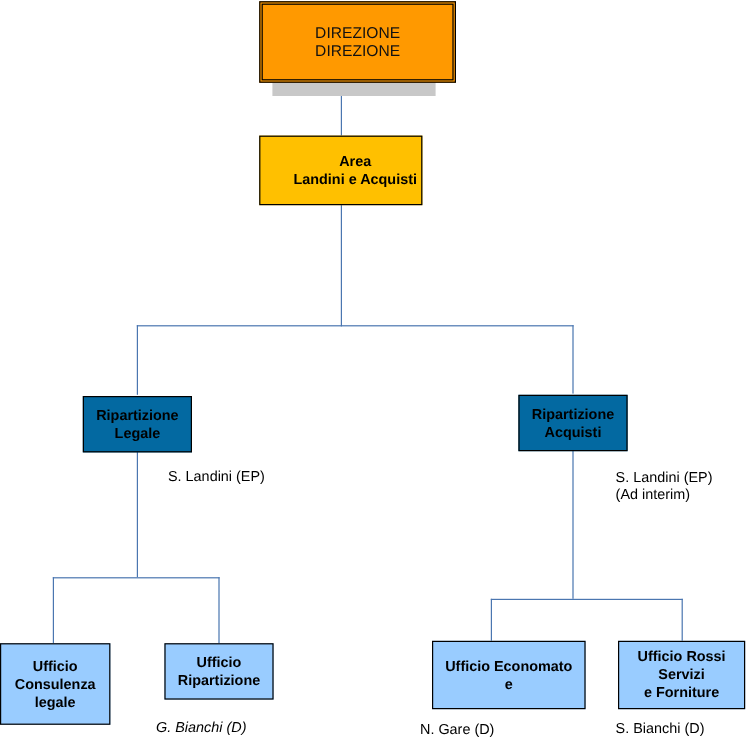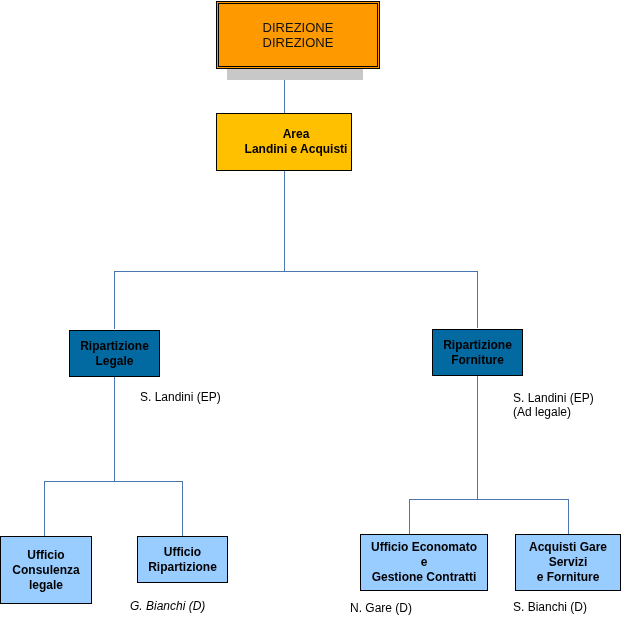--- a/index.html
+++ b/index.html
@@ -49,49 +49,48 @@
 <div class="node rip" style="left:69px;top:330px;width:91px;height:47px;">
   <span>Ripartizione</span>
   <span>Legale</span>
 </div>
 <div class="person" style="left:140px;top:390px;width:110px;">
   <span>S. Landini  (EP)</span>
 </div>
 
 <div class="node rip" style="left:432px;top:329px;width:91px;height:47px;">
   <span>Ripartizione</span>
-  <span>Forniture</span>
+  <span>Acquisti</span>
 </div>
 <div class="person" style="left:513px;top:391px;width:110px;">
   <span>S. Landini  (EP)</span>
-  <span>(Ad legale)</span>
+  <span>(Ad interim)</span>
 </div>
 
 <div class="node uff" style="left:0px;top:536px;width:92px;height:68px;">
   <span>Ufficio</span>
   <span>Consulenza</span>
   <span>legale</span>
 </div>
 <div class="node uff" style="left:137px;top:536px;width:91px;height:47px;">
   <span>Ufficio</span>
   <span>Ripartizione</span>
 </div>
 <div class="person" style="left:130px;top:599px;width:106px;font-style:italic;">
   <span>G. Bianchi (D)</span>
 </div>
 
 <div class="node uff" style="left:360px;top:534px;width:128px;height:57px;">
   <span>Ufficio Economato</span>
   <span>e</span>
-  <span>Gestione Contratti</span>
 </div>
 <div class="person" style="left:350px;top:601px;width:116px;">
   <span>N. Gare  (D)</span>
 </div>
 
 <div class="node uff" style="left:515px;top:534px;width:106px;height:57px;">
-  <span>Acquisti Gare</span>
+  <span>Ufficio Rossi</span>
   <span>Servizi</span>
   <span>e Forniture</span>
 </div>
 <div class="person" style="left:513px;top:600px;width:110px;">
   <span>S. Bianchi  (D)</span>
 </div>
 
 </body></html>

